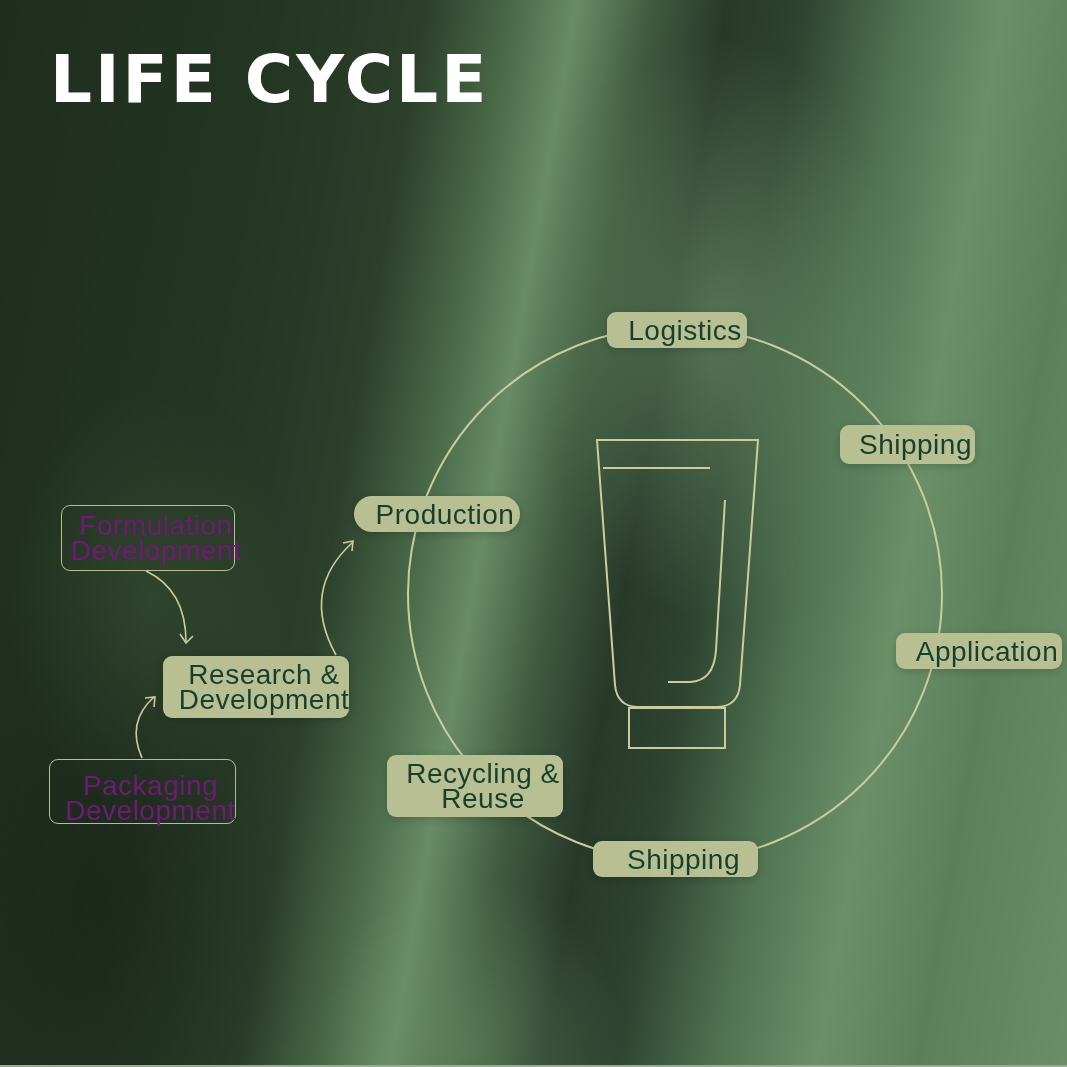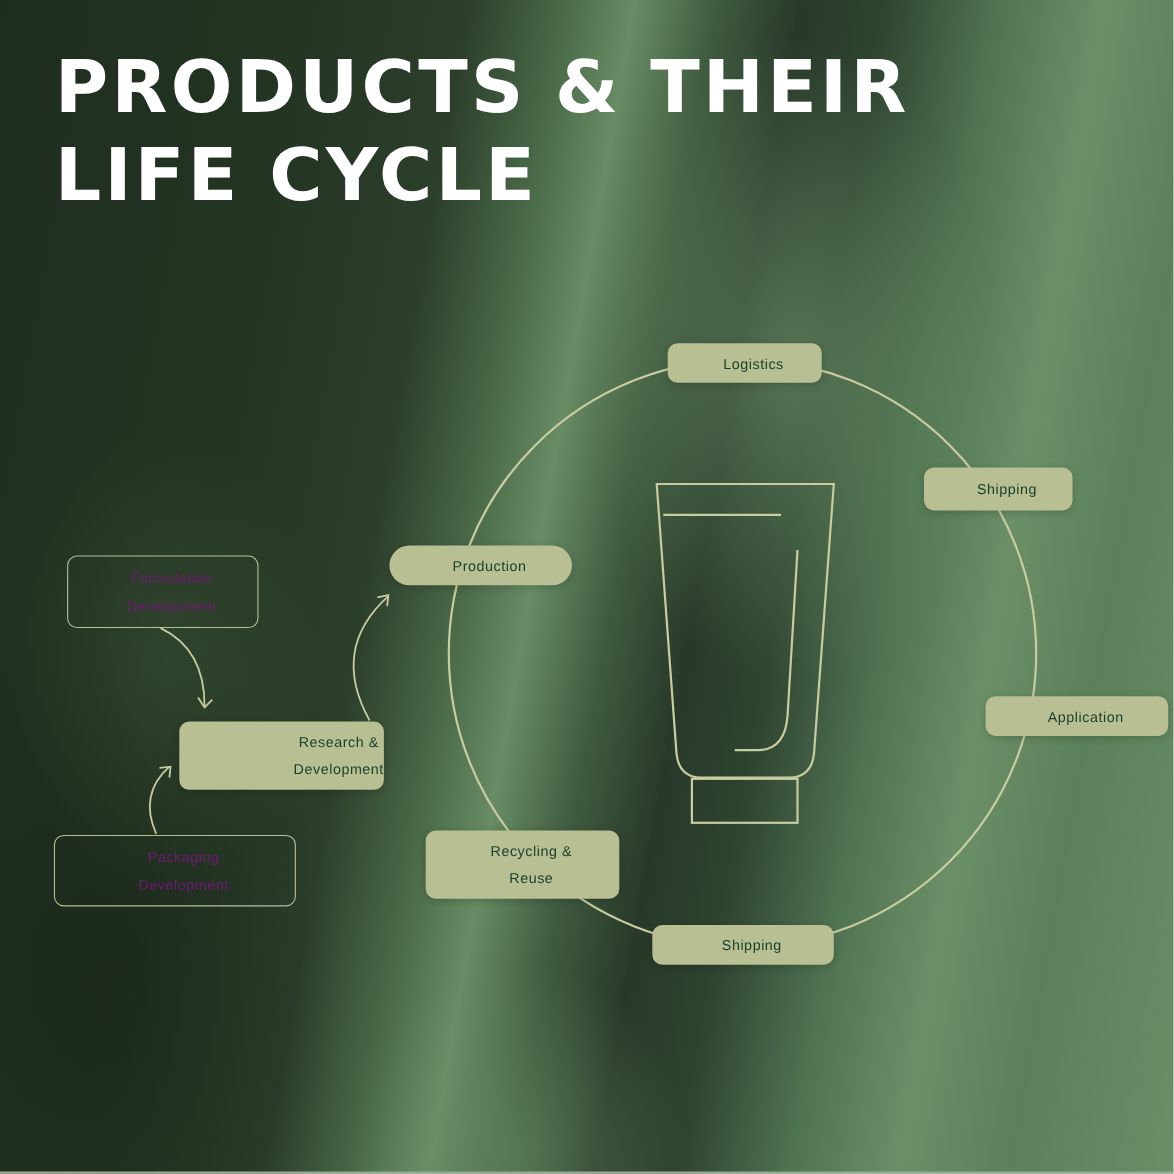--- a/index.html
+++ b/index.html
@@ -24,33 +24,32 @@
   .title {
     position: absolute; left: 50px; top: 40px; margin: 0;
     color: #ffffff; font-family: "DejaVu Sans", sans-serif; font-weight: bold;
     font-size: 66px; line-height: 80px; letter-spacing: 3px;
   }
   .title span { display: block; }
   svg.lines { position: absolute; left: 0; top: 0; }
   .box {
     position: absolute; box-sizing: border-box; border-radius: 9px;
     display: flex; align-items: center; justify-content: center; text-align: center;
-    font-size: 13px; line-height: 25px; letter-spacing: 0.5px; padding-left: 16px;
+    font-size: 28px; line-height: 25px; letter-spacing: 0.5px; padding-left: 16px;
   }
   .box.filled { background: #b8bf93; color: #173f2c; box-shadow: 0 2px 8px rgba(0,0,0,0.18); }
   .box.outline { border: 1.5px solid #b8bf93; color: #701a75; background: transparent; }
 </style>
 </head>
 <body>
 
 <div class="bg"></div>
 <div class="bg2"></div>
 
 <h1 class="title">
-  <span>PRODUCTS &amp; THEIR</span>
   <span>LIFE CYCLE</span>
 </h1>
 
 <svg class="lines" width="1067" height="1067" viewBox="0 0 1067 1067">
 
   <circle cx="675" cy="594" r="267" fill="none" stroke="#c9cc9e" stroke-width="2"></circle>
 
   <g fill="none" stroke="#c9cc9e" stroke-width="2">
     <path d="M597 440 L758 440 L740 685 Q738 706 718 707 L637 707 Q617 706 615 685 Z"></path>
     <line x1="603" y1="468" x2="710" y2="468"></line>
@@ -71,27 +70,27 @@
     <path d="M343 543 L353 541 L352 551"></path>
   </g>
 </svg>
 
 <div class="box outline" style="left:61px;top:505px;width:174px;height:66px;">
   <div>
     <div>Formulation</div>
     <div>Development</div>
   </div>
 </div>
-<div class="box filled" style="left:163px;top:656px;width:186px;height:62px;justify-content:flex-end;">
+<div class="box filled" style="left:163px;top:656px;width:186px;height:62px;">
   <div>
     <div>Research &amp;</div>
     <div>Development</div>
   </div>
 </div>
-<div class="box outline" style="left:49px;top:759px;width:220px;height:65px;">
+<div class="box outline" style="left:49px;top:759px;width:187px;height:65px;align-items:flex-end;">
   <div>
     <div>Packaging</div>
     <div>Development</div>
   </div>
 </div>
 
 <div class="box filled" style="left:354px;top:496px;width:166px;height:36px;border-radius:18px;">
   <span>Production</span>
 </div>
 <div class="box filled" style="left:607px;top:312px;width:140px;height:36px;">

